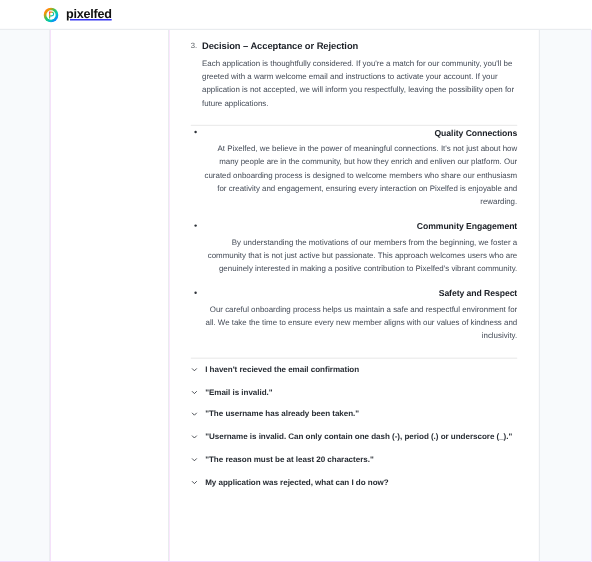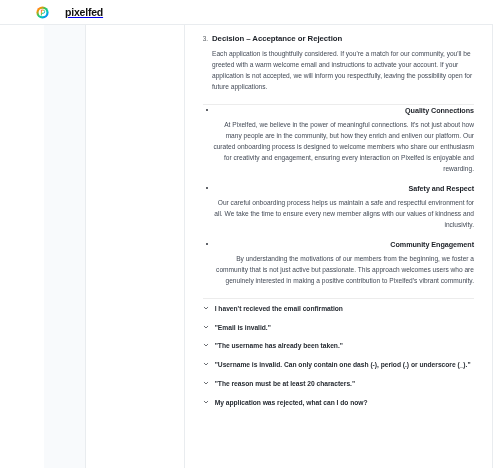--- a/index.html
+++ b/index.html
@@ -12,36 +12,35 @@
 
   
   .topbar {
     height: 25px;
     background: #ffffff;
     border-bottom: 1px solid #e9ecef;
     display: flex;
     align-items: center;
     padding-left: 36px;
   }
-  .brand { display: flex; align-items: center; gap: 16px; }
+  .brand { display: flex; align-items: center; gap: 6px; }
   .brand-logo { width: 13px; height: 13px; display: block; }
   .brand-name {
     font-size: 10.5px;
     font-weight: bold;
     color: #111111;
     letter-spacing: -0.2px;
     line-height: 1;
   }
 
   
   .frame {
     display: flex;
     height: 443px;
     background: #d946ef;
-    margin-left: 44px;
   }
   .rail-left  { width: 42px;  background: #f8fafc; border-right: 1px solid #e9ecef; }
   .col-nav    { width: 99px;  background: #ffffff; border-right: 1px solid #e9ecef; }
   .col-main   { width: 309px; background: #ffffff; border-right: 1px solid #e9ecef;
                 overflow: hidden; position: relative; }
   .rail-right { flex: 1;      background: #f8fafc; }
 
   
   .article {
     padding: 0 18px;
@@ -187,29 +186,29 @@
         <li class="bullet">
           <span class="bullet-dot"></span>
           <div class="bullet-body">
             <div class="bullet-title">Quality Connections</div>
             <p class="bullet-text">At Pixelfed, we believe in the power of meaningful connections. It's not just about how many people are in the community, but how they enrich and enliven our platform. Our curated onboarding process is designed to welcome members who share our enthusiasm for creativity and engagement, ensuring every interaction on Pixelfed is enjoyable and rewarding.</p>
           </div>
         </li>
         <li class="bullet">
           <span class="bullet-dot"></span>
           <div class="bullet-body">
-            <div class="bullet-title">Safety and Respect</div>
-            <p class="bullet-text">Our careful onboarding process helps us maintain a safe and respectful environment for all. We take the time to ensure every new member aligns with our values of kindness and inclusivity.</p>
+            <div class="bullet-title">Community Engagement</div>
+            <p class="bullet-text">By understanding the motivations of our members from the beginning, we foster a community that is not just active but passionate. This approach welcomes users who are genuinely interested in making a positive contribution to Pixelfed's vibrant community.</p>
           </div>
         </li>
         <li class="bullet">
           <span class="bullet-dot"></span>
           <div class="bullet-body">
-            <div class="bullet-title">Community Engagement</div>
-            <p class="bullet-text">By understanding the motivations of our members from the beginning, we foster a community that is not just active but passionate. This approach welcomes users who are genuinely interested in making a positive contribution to Pixelfed's vibrant community.</p>
+            <div class="bullet-title">Safety and Respect</div>
+            <p class="bullet-text">Our careful onboarding process helps us maintain a safe and respectful environment for all. We take the time to ensure every new member aligns with our values of kindness and inclusivity.</p>
           </div>
         </li>
       </ul>
 
       <hr class="rule">
 
 
       <ul class="faq-list">
         <li class="faq-item">
           <span>

